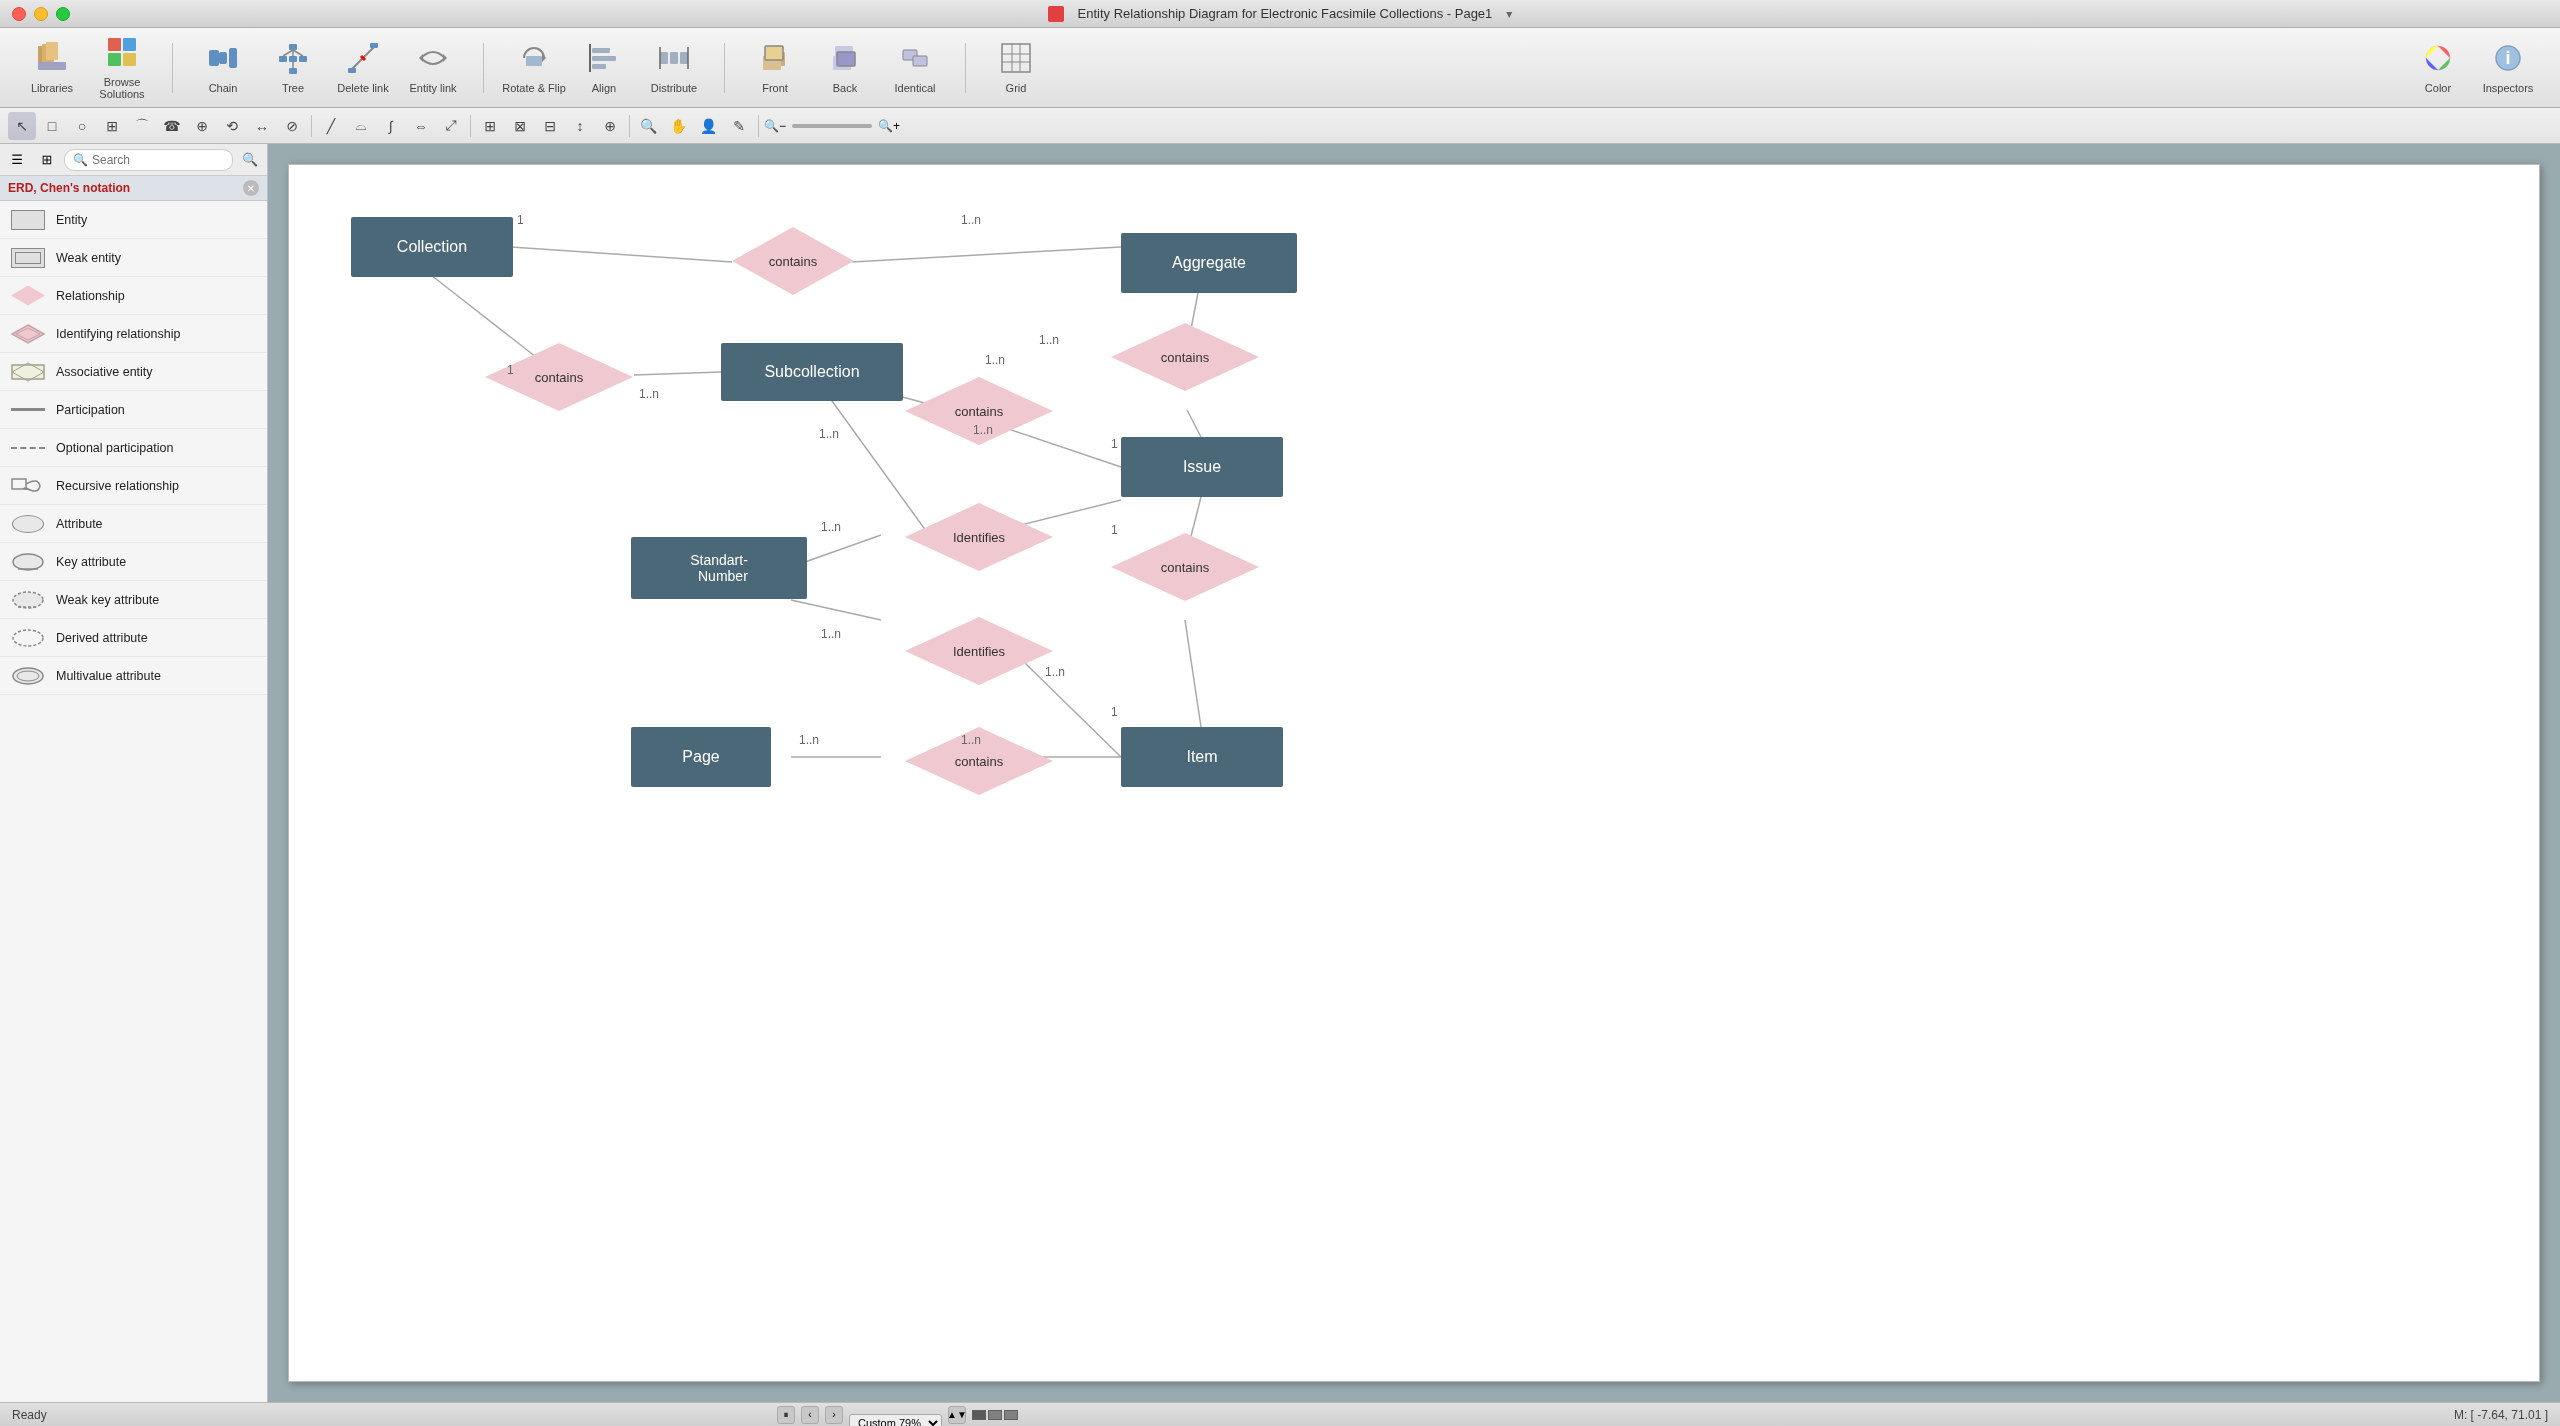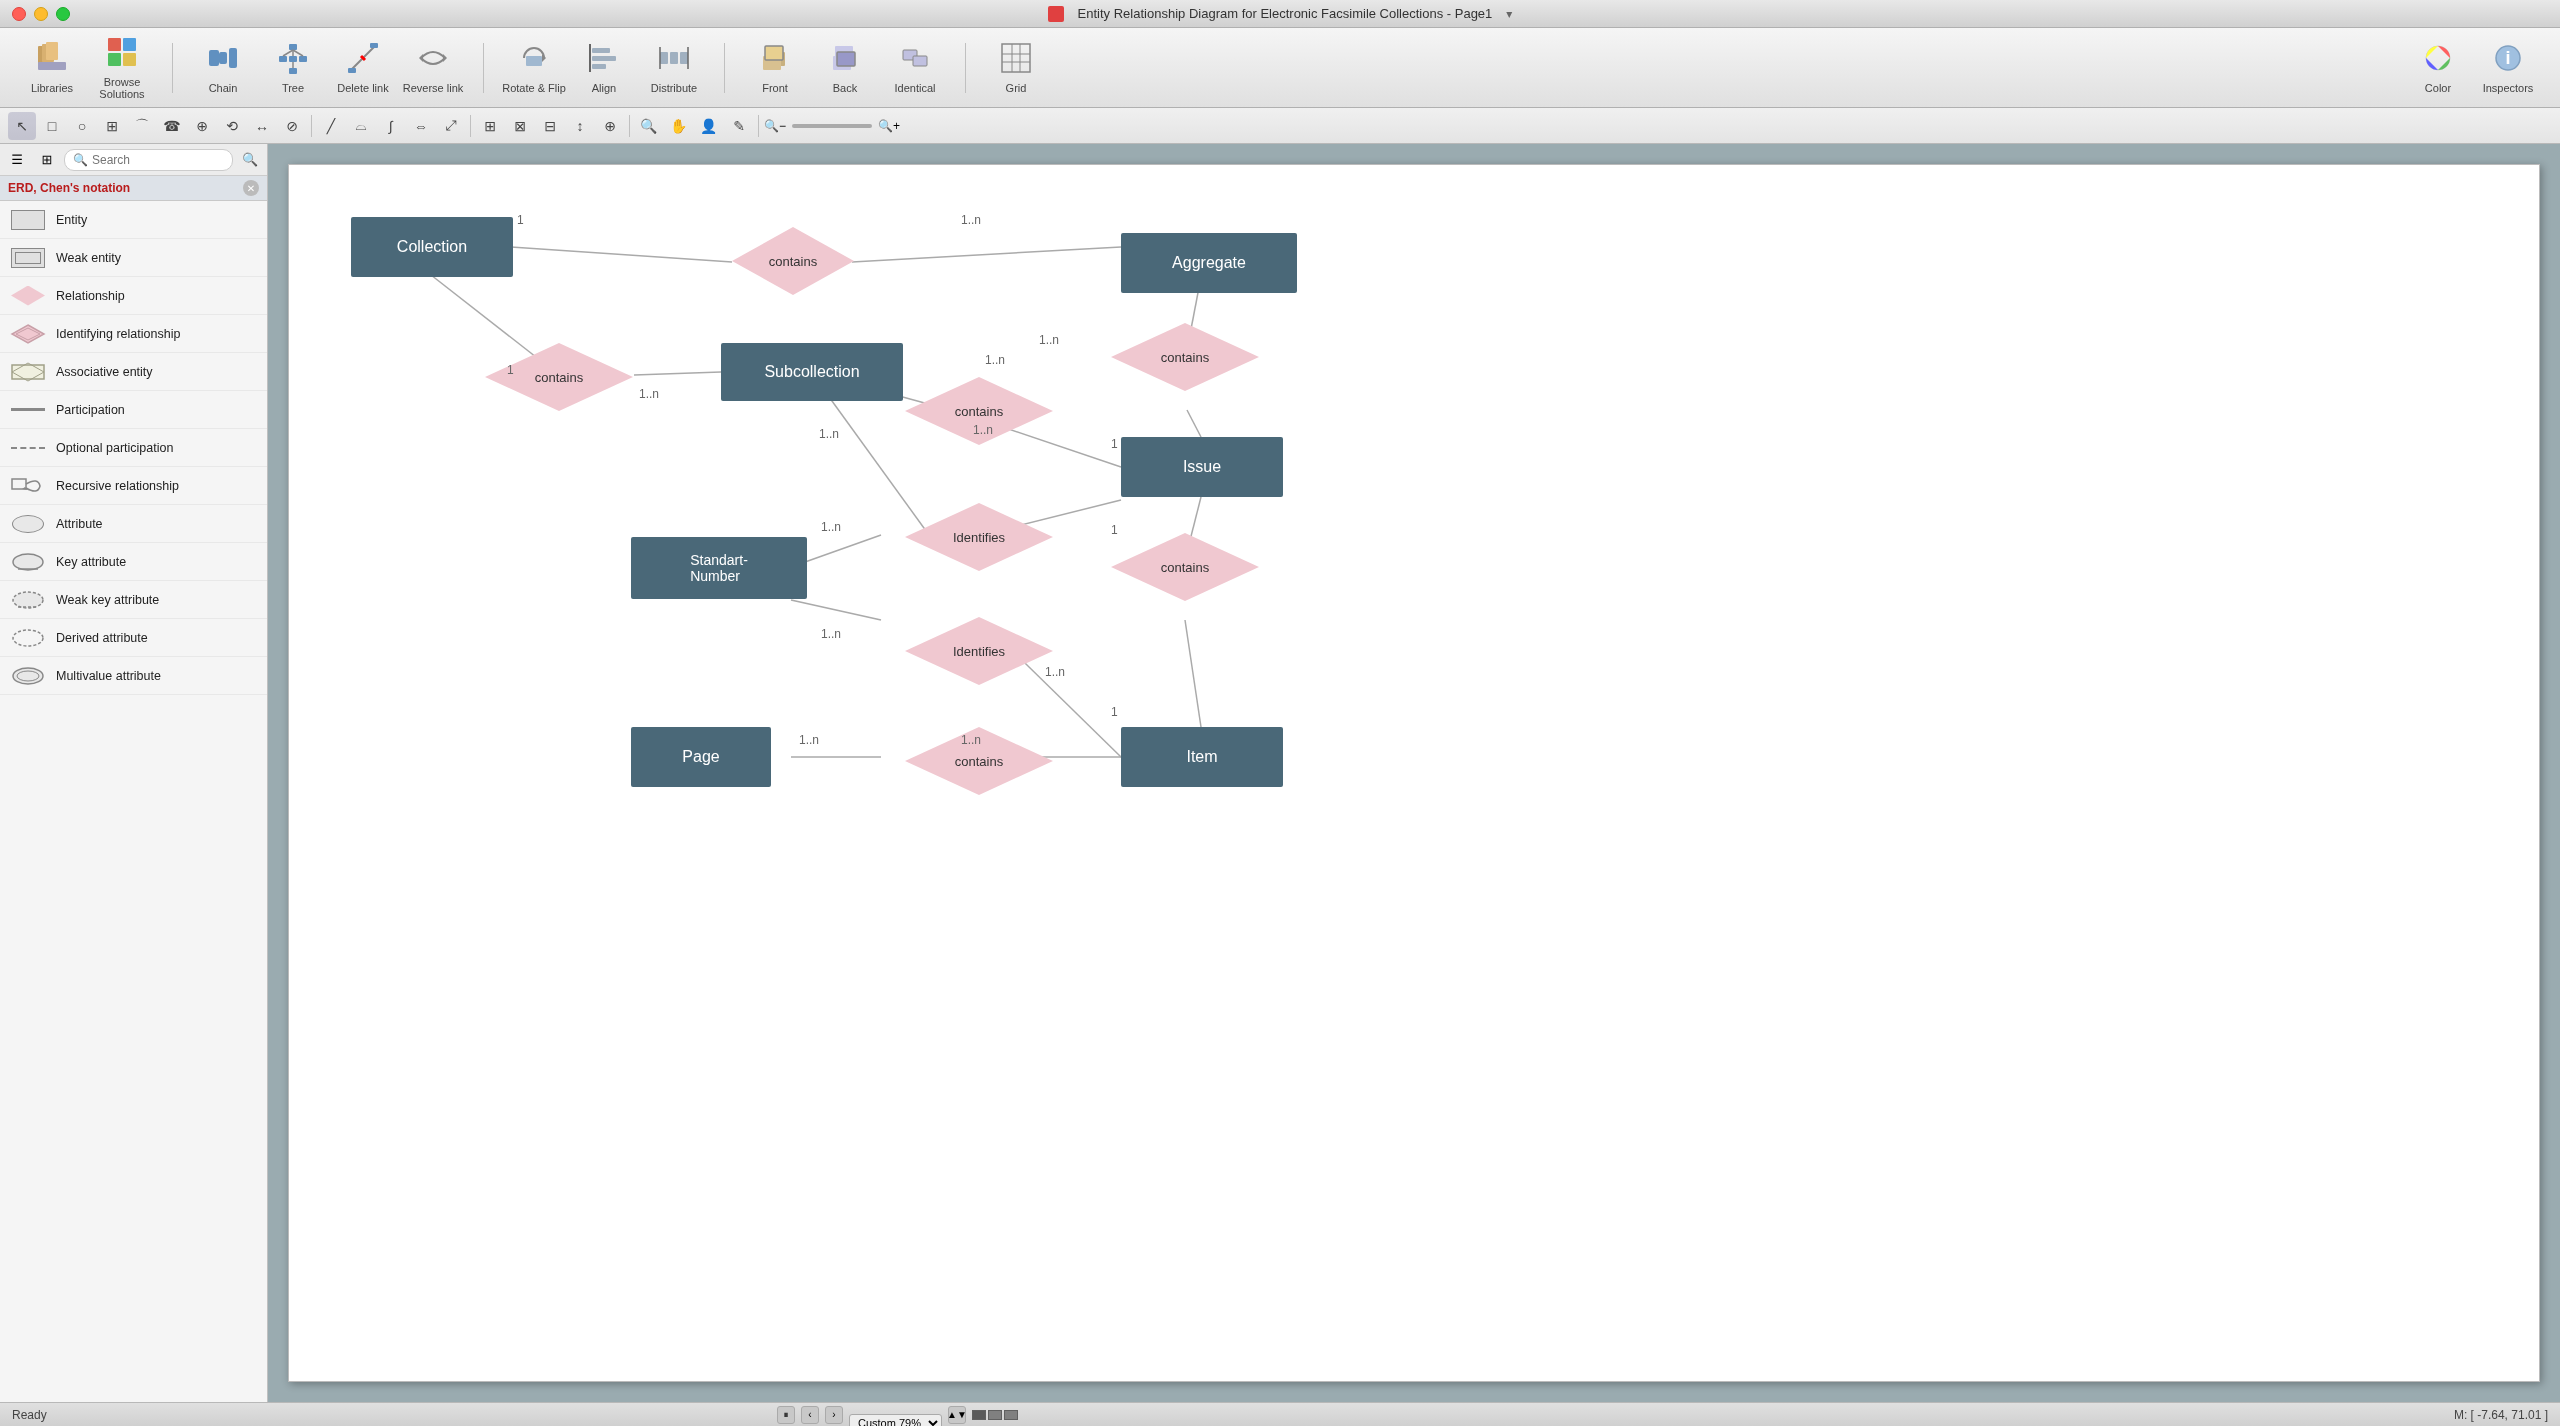--- a/index.html
+++ b/index.html
@@ -93,21 +93,21 @@
     }
     #canvas {
       background: white; border: 1px solid #bbb; flex: 1; position: relative;
       box-shadow: 2px 2px 8px rgba(0,0,0,0.3);
     }
 
     
     .erd-entity {
       position: absolute; background: #4a6878; color: white;
       display: flex; align-items: center; justify-content: center;
-      font-size: 16px; font-weight: 500; text-align: left;
+      font-size: 16px; font-weight: 500; text-align: right;
       border-radius: 2px;
     }
     .erd-relationship {
       position: absolute; background: #f0c8d0;
       display: flex; align-items: center; justify-content: center;
       font-size: 14px; color: #333; text-align: center;
       clip-path: polygon(50% 0%, 100% 50%, 50% 100%, 0% 50%);
     }
     .erd-label {
       position: absolute; font-size: 12px; color: #666;
@@ -221,21 +221,21 @@
     </button>
     <button class="toolbar-btn">
       <span class="tb-icon">
         <svg width="32" height="32" viewBox="0 0 32 32">
             <path d="M4 16 Q16 4 28 16" stroke="#888" stroke-width="2" fill="none" marker-end="url(#arr1)"></path>
             <path d="M28 16 Q16 28 4 16" stroke="#888" stroke-width="2" fill="none"></path>
             <polygon points="26,12 30,16 26,20" fill="#888"></polygon>
             <polygon points="6,12 2,16 6,20" fill="#888"></polygon>
           </svg>
       </span>
-      <span class="toolbar-btn-label">Reverse link</span>
+      <span class="toolbar-btn-label">Entity link</span>
     </button>
   </div>
   <div class="toolbar-sep"></div>
 
   <div class="toolbar-group">
     <button class="toolbar-btn">
       <span class="tb-icon">
         <svg width="32" height="32" viewBox="0 0 32 32">
             <path d="M6 16 A10 10 0 0 1 26 16" stroke="#888" stroke-width="2" fill="none"></path>
             <polygon points="24,12 28,16 24,20" fill="#888"></polygon>

